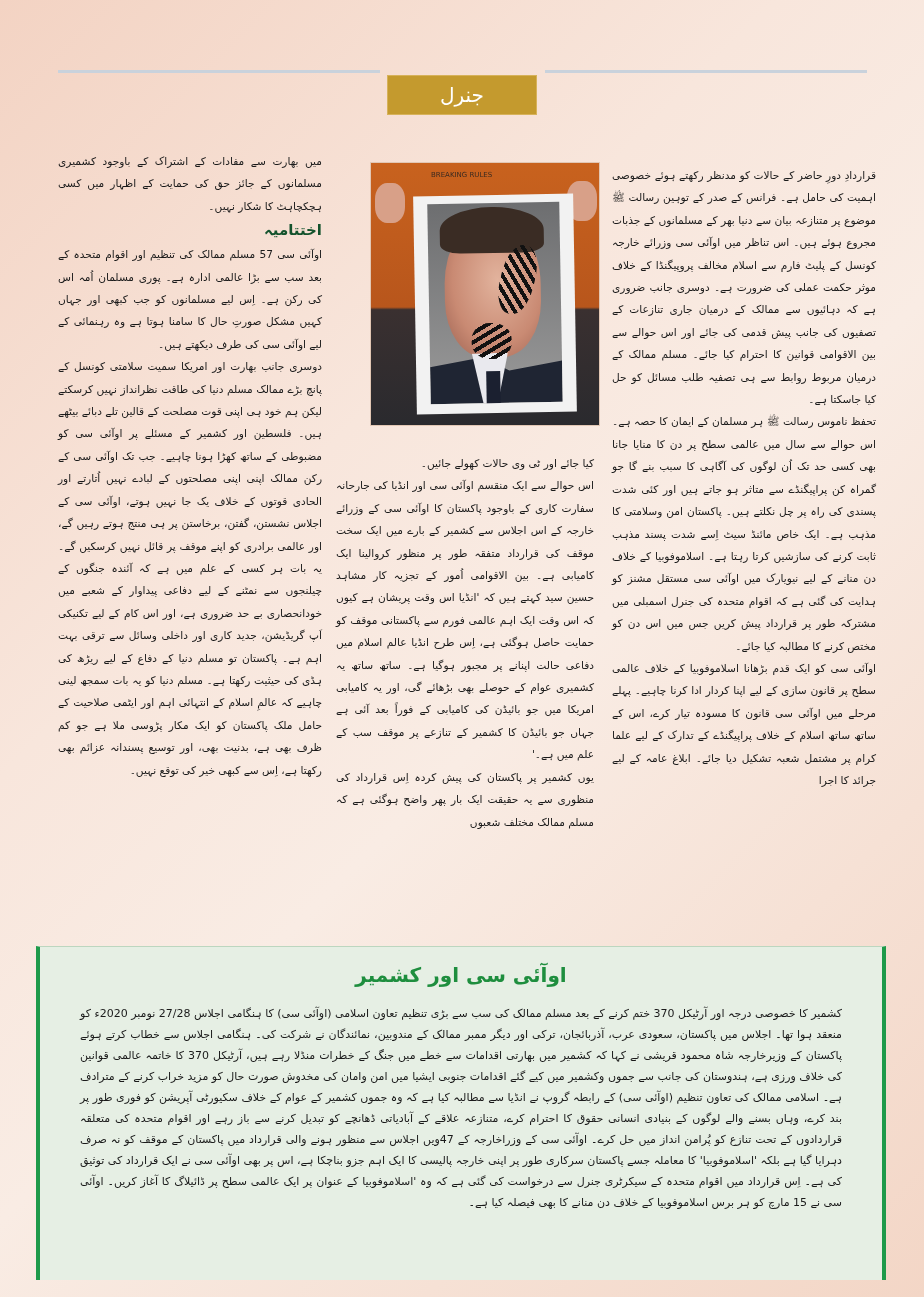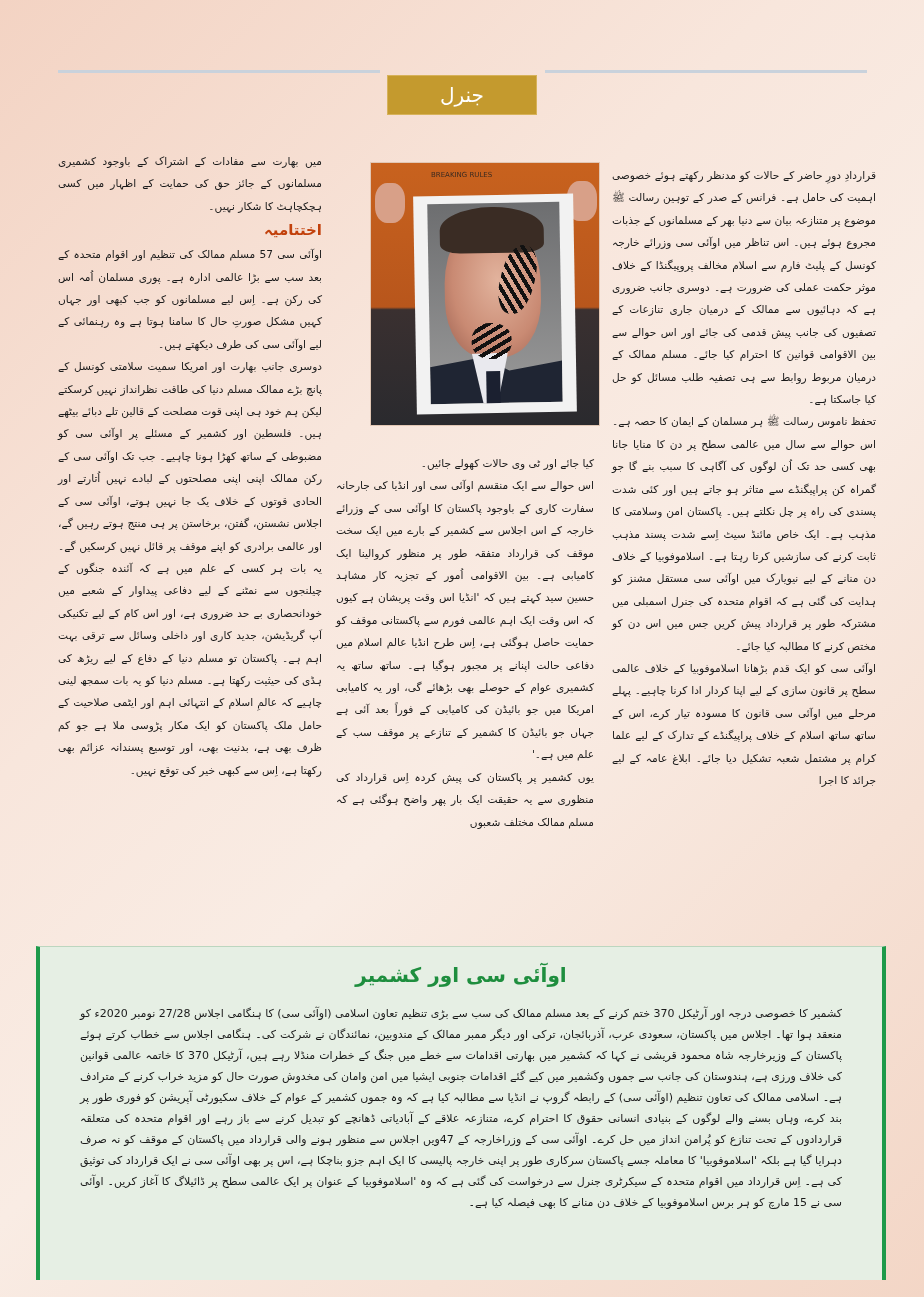--- a/index.html
+++ b/index.html
@@ -17,21 +17,21 @@
     font-size: 20px; border: 1px solid #d7b25a; box-sizing: border-box; margin-top: 10px;
   }
   .col {
     position: absolute; direction: rtl; text-align: justify; text-align-last: right;
     font-family: "DejaVu Sans", sans-serif; font-size: 10.6px; line-height: 22.4px;
   }
   .col p { margin: 0; }
   .col-right { left: 612px; top: 164px; width: 264px; }
   .col-mid { left: 336px; top: 452px; width: 258px; }
   .col-left { left: 58px; top: 150px; width: 264px; }
-  .subhead { color: #c2410c; font-size: 15px; line-height: 26px; font-weight: bold; text-align: center; }
+  .subhead { color: #14532d; font-size: 15px; line-height: 26px; font-weight: bold; text-align: center; }
   .photo {
     position: absolute; left: 330px; top: 162px; width: 228px; height: 262px;
     background: #d946ef; overflow: hidden; border: 1px solid #e2c7b4; margin-left: 40px;
   }
   .photo .shirt { position: absolute; left: 0; top: 0; width: 100%; height: 100%;
     background: linear-gradient(180deg, #c8621e 0%, #b8561c 55%, #3a3030 56%, #2a2a2e 100%); }
   .photo .shirt-text { position: absolute; left: 60px; top: 8px; font-size: 7px; color: #3a2a20; font-family: "DejaVu Sans", sans-serif; }
   .photo .poster { position: absolute; left: 44px; top: 32px; width: 160px; height: 218px; background: #f2f2f2; transform: rotate(-1deg); }
   .photo .bg { position: absolute; left: 14px; top: 8px; width: 132px; height: 200px; background: linear-gradient(180deg, #6d6e70 0%, #9a9a9a 100%); }
   .photo .face { position: absolute; left: 30px; top: 22px; width: 96px; height: 140px; border-radius: 48% 48% 40% 40%;

